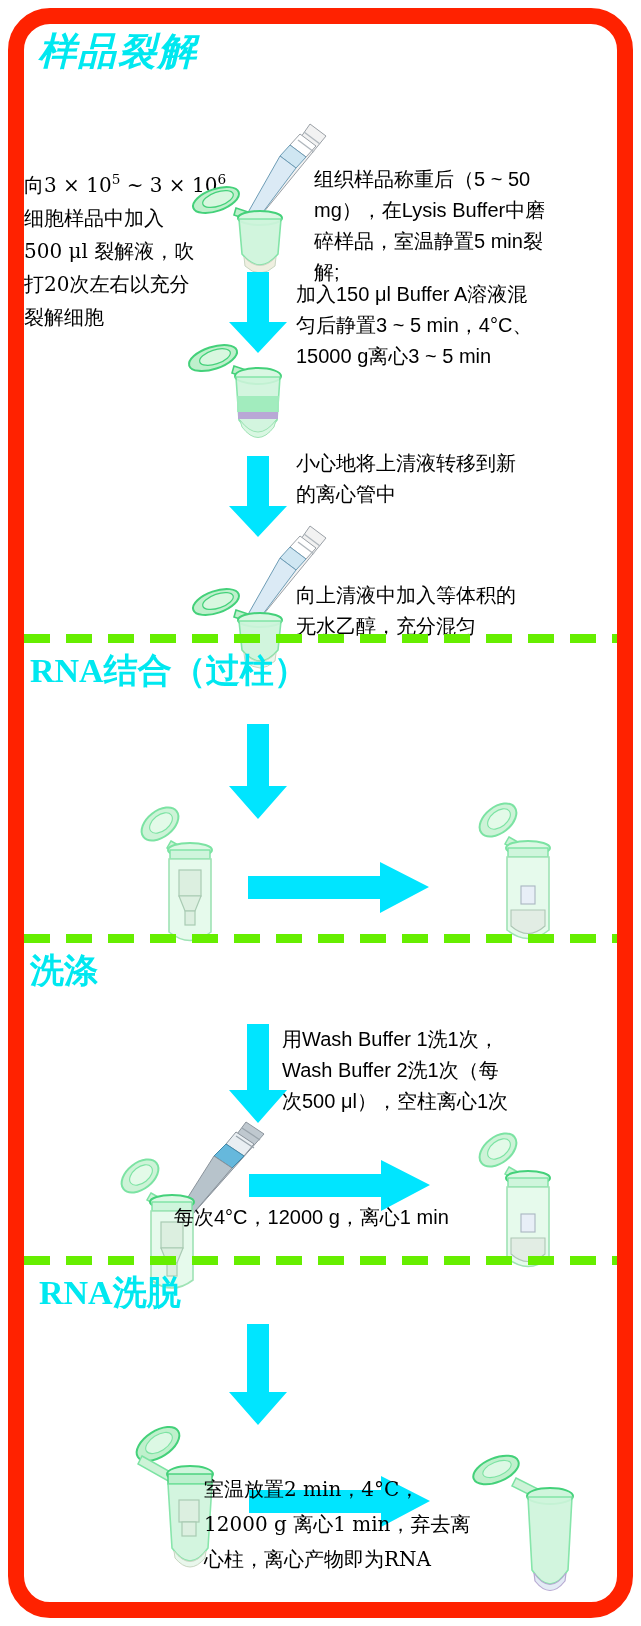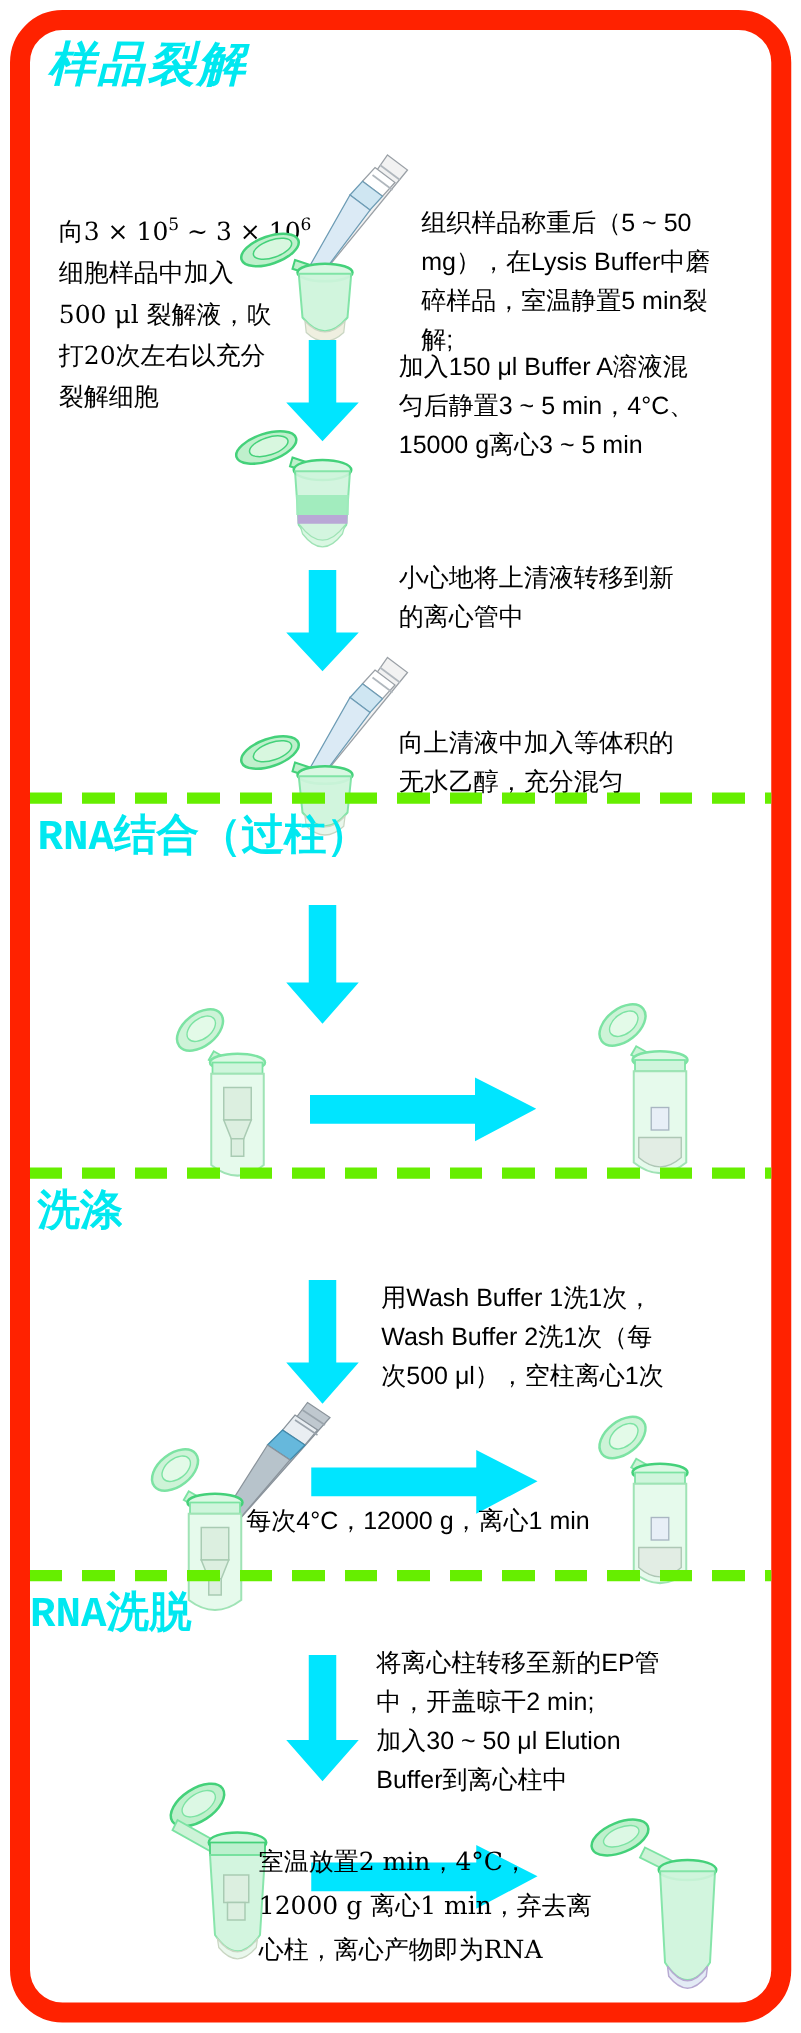--- a/index.html
+++ b/index.html
@@ -45,34 +45,33 @@
     line-height:1;
   }
   .head.brush{
     font-family:"DejaVu Serif", serif;
     font-weight:700;
     font-style:italic;
     font-size:38px;
     letter-spacing:2px;
   }
   .head.plain{
-    font-family:Liberation Mono, monospace;
+    font-family:Liberation Serif, serif;
     font-weight:700;
     font-size:34px;
     letter-spacing:0px;
   }
   
   .txt{
     position:absolute;
     color:#000000;
     font-family:"Liberation Sans", sans-serif;
     font-size:20px;
     line-height:31px;
     white-space:pre-line;
-    padding-left:23px;
   }
   .txt.serifcn{
     font-family:"DejaVu Serif", serif;
   }
   .txt sup{font-size:0.68em;vertical-align:super;line-height:0;}
   
   .arrow-down{position:absolute;}
   .arrow-right{position:absolute;}
   
   .art{position:absolute;}
@@ -307,32 +306,28 @@
         </g>
         <rect x="57" y="92" width="14" height="18" fill="#E8EFF7" stroke="#A9B6C2" stroke-width="1.1"></rect>
         <path d="M47 116 L81 116 L81 132 Q64 147 47 132 Z" fill="#E2EDE4" stroke="#AEC7B5" stroke-width="1.1"></path>
       </svg>
     </div>
 
     <div class="txt" style="left:150px;top:1178px;width:440px;">每次4°C，12000 g，离心1 min</div>
 
     <div class="sep" style="top:1232px;"></div>
 
-    <div class="head plain" style="left:0;top:1252px;">RNA洗脱</div>
+    <div class="head plain" style="left:15px;top:1252px;">RNA洗脱</div>
 
     <div class="arrow-down" style="left:203px;top:1300px;">
       <svg width="62" height="102" viewBox="0 0 62 102">
         <polygon points="20,0 42,0 42,68 60,68 31,101 2,68 20,68" fill="#00E5FF"></polygon>
       </svg>
     </div>
 
-    <div class="txt" style="left:254px;top:1292px;width:340px;">将离心柱转移至新的EP管
-中，开盖晾干2 min;
-加入30 ~ 50 μl Elution
-Buffer到离心柱中</div>
 
     <div class="art" style="left:98px;top:1384px;">
       <svg width="140" height="180" viewBox="0 0 140 180">
         <g>
           <ellipse cx="36" cy="36" rx="24" ry="13" transform="rotate(-33 36 36)" fill="#BFF0CC" stroke="#44D17A" stroke-width="2"></ellipse>
           <ellipse cx="37" cy="35" rx="15" ry="8" transform="rotate(-33 37 35)" fill="#DCF8E4" stroke="#7CE3A3" stroke-width="1.1"></ellipse>
           <path d="M20 48 L52 66 L48 74 L16 56 Z" fill="#CDF3D7" stroke="#7CE3A3" stroke-width="1.5"></path>
         </g>
         <g>
           <ellipse cx="68" cy="66" rx="23" ry="8" fill="#CFF5DC" stroke="#44D17A" stroke-width="2"></ellipse>
@@ -361,18 +356,18 @@
           <path d="M52 30 L76 42 L72 50 L48 38 Z" fill="#CDF3D7" stroke="#7CE3A3" stroke-width="1.5"></path>
         </g>
         <g>
           <ellipse cx="86" cy="48" rx="23" ry="8" fill="#CFF5DC" stroke="#44D17A" stroke-width="2"></ellipse>
           <path d="M64 49 L68 122 Q86 150 104 122 L108 49 Z" fill="#CFF5DC" stroke="#7CE3A3" stroke-width="1.6" opacity="0.92"></path>
           <path d="M70 125 Q86 148 102 125 L101 133 Q86 152 71 133 Z" fill="#E3EBF5" stroke="#B7A9D2" stroke-width="1.2"></path>
         </g>
       </svg>
     </div>
 
-    <div class="txt serifcn" style="left:160px;top:1448px;width:400px;line-height:35px;">室温放置2 min，4°C，
+    <div class="txt serifcn" style="left:180px;top:1448px;width:400px;line-height:35px;">室温放置2 min，4°C，
 12000 g 离心1 min，弃去离
 心柱，离心产物即为RNA</div>
 
   </div>
 </div>
 
 </body></html>

